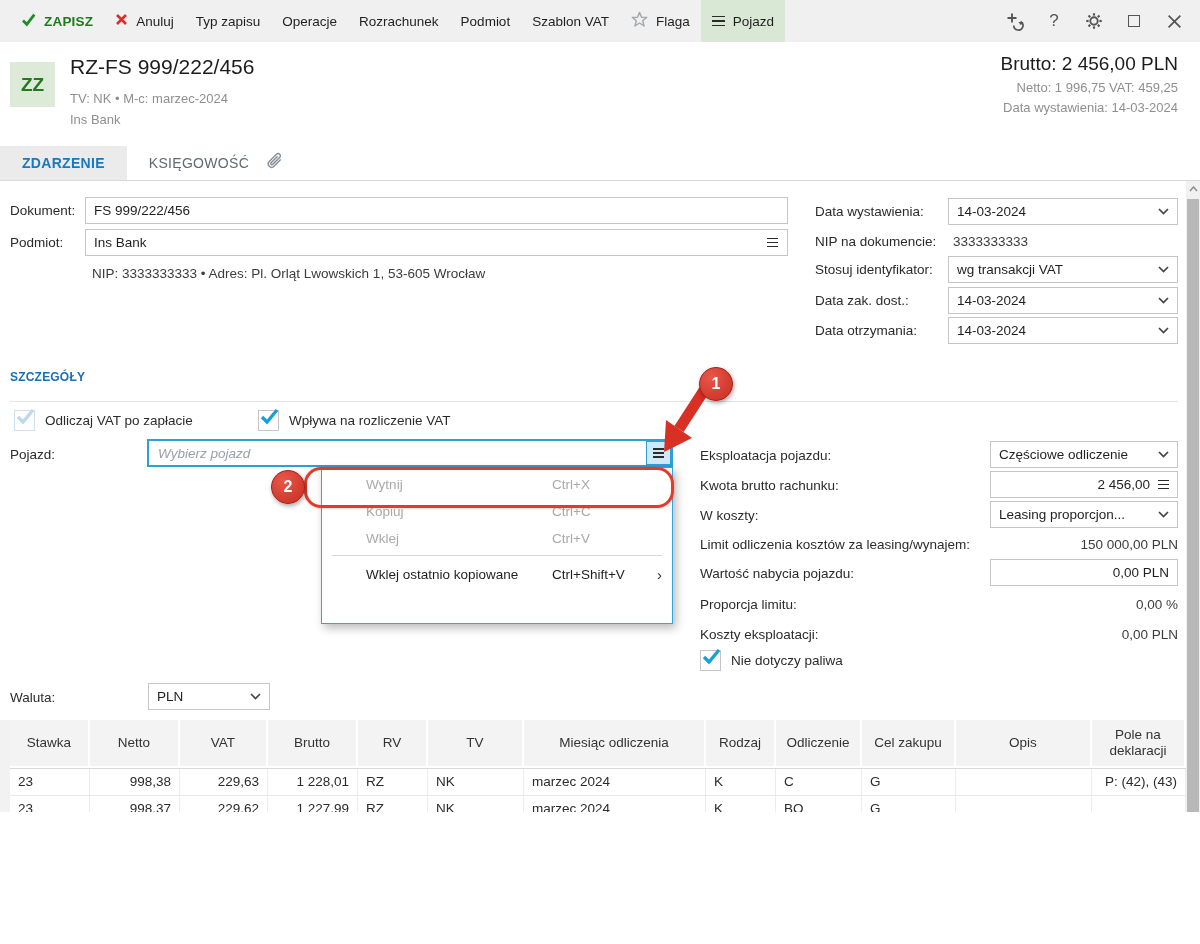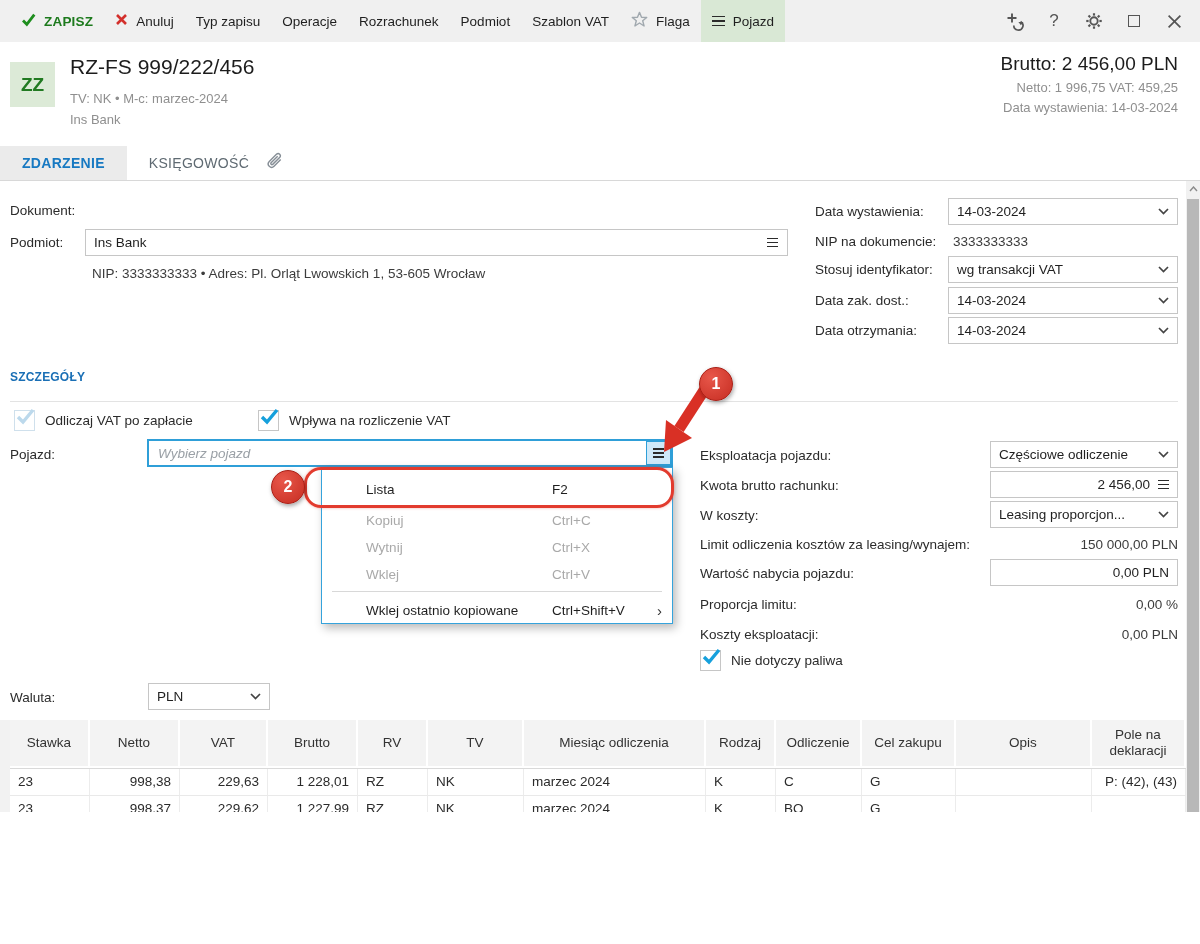--- a/index.html
+++ b/index.html
@@ -207,20 +207,23 @@
       </div>
     <div class="tab inactive">
       <span>KSIĘGOWOŚĆ</span>
       <span><svg width="19" height="19" viewBox="0 0 20 20">
             <path d="M16.5 8l-7 7a3.5 3.5 0 0 1-5-5l7.8-7.8a2.35 2.35 0 0 1 3.3 3.3l-7.5 7.5a1.18 1.18 0 0 1-1.66-1.66l6.9-6.9" fill="none" stroke="#868e96" stroke-width="1.5"></path>
           </svg></span>
     </div>
   </div>
 
   <div class="lbl" style="left:10px; top:203px;">Dokument:</div>
+  <div class="field" style="left:85px; top:197px; width:703px;">
+    <input value="FS 999/222/456" style="">
+  </div>
   <div class="lbl" style="left:10px; top:235px;">Podmiot:</div>
   <div class="field" style="left:85px; top:229px; width:703px; padding-right:28px;">
     <input value="Ins Bank" style="">
     <span class="burger sm" style="position:absolute; right:9px;"></span>
   </div>
   <div class="val" style="left:92px; top:266px;">NIP: 3333333333  •  Adres: Pl. Orląt Lwowskich 1, 53-605 Wrocław</div>
 
   <div class="lbl" style="left:815px; top:204px;">Data wystawienia:</div>
   <div class="field dd" style="left:948px; top:198px; width:230px;">
     <span>14-03-2024</span>
@@ -282,33 +285,28 @@
 
   <div class="lbl" style="left:10px; top:447px;">Pojazd:</div>
   <div class="pojazd-wrap">
     <input placeholder="Wybierz pojazd" style="">
   </div>
   <div class="pojazd-btn">
     <span class="burger sm"></span>
   </div>
 
   <div class="ctx">
-    <div class="mi first">
-      <span class="lab">Lista</span>
-      <span class="sc">F2</span>
+    <div class="mi disabled">
+      <span class="lab">Wytnij</span>
+      <span class="sc">Ctrl+X</span>
       <span class="sub"></span>
     </div>
     <div class="mi disabled">
       <span class="lab">Kopiuj</span>
       <span class="sc">Ctrl+C</span>
-      <span class="sub"></span>
-    </div>
-    <div class="mi disabled">
-      <span class="lab">Wytnij</span>
-      <span class="sc">Ctrl+X</span>
       <span class="sub"></span>
     </div>
     <div class="mi disabled">
       <span class="lab">Wklej</span>
       <span class="sc">Ctrl+V</span>
       <span class="sub"></span>
     </div>
     <div class="ctx-sep"></div>
     <div class="mi last">
       <span class="lab">Wklej ostatnio kopiowane</span>

